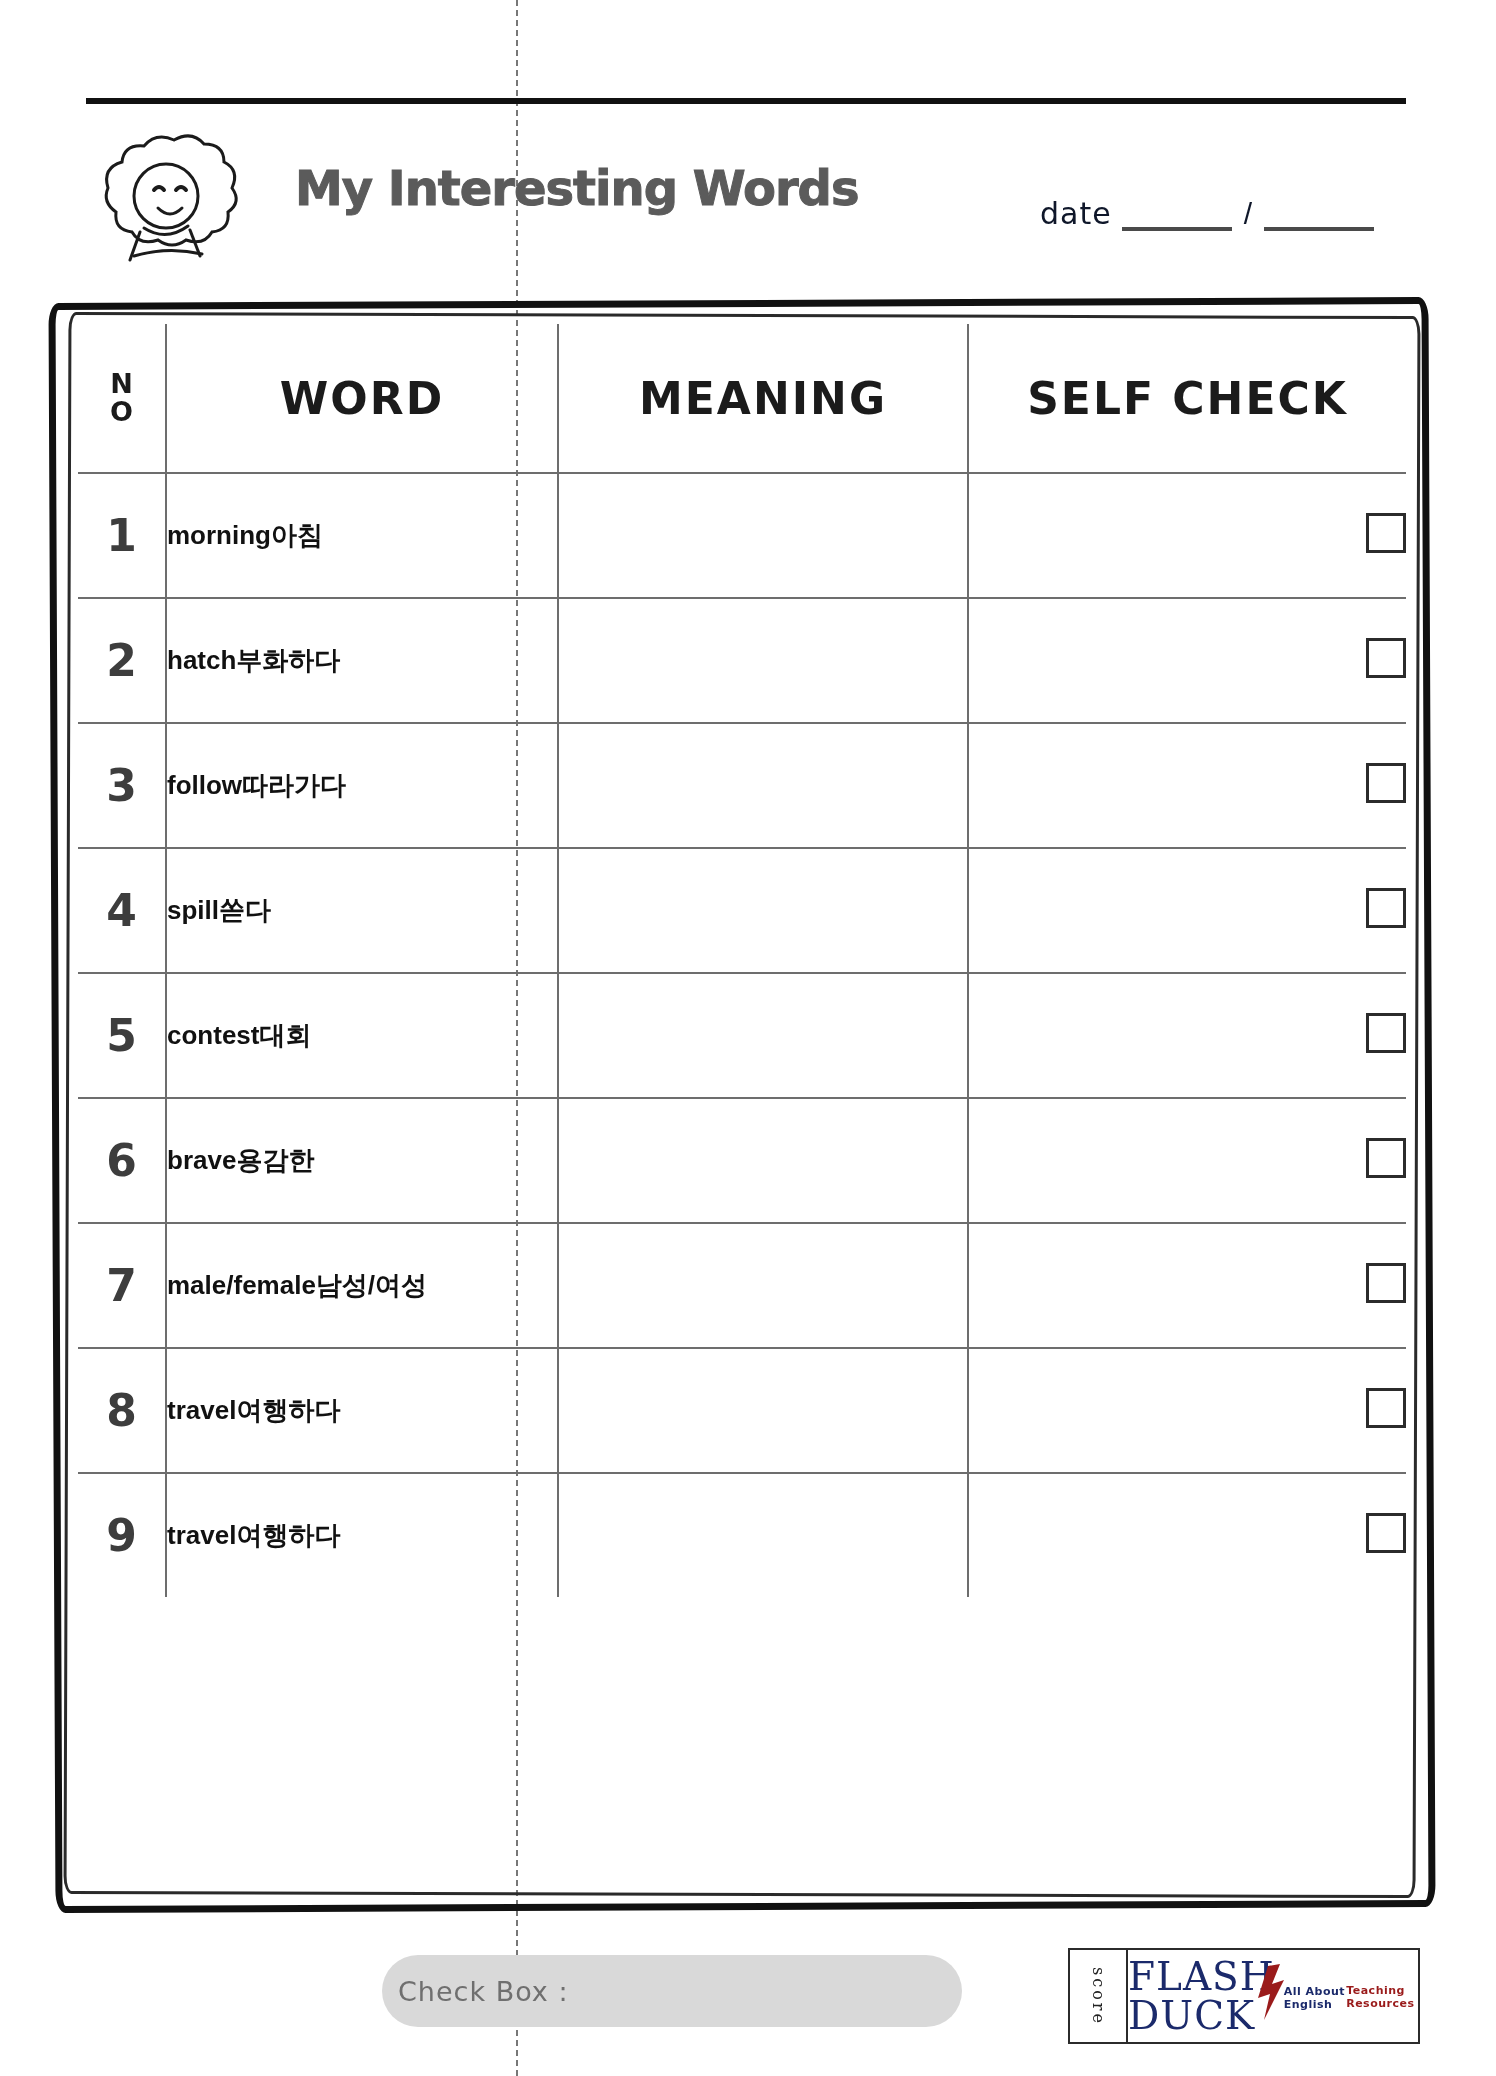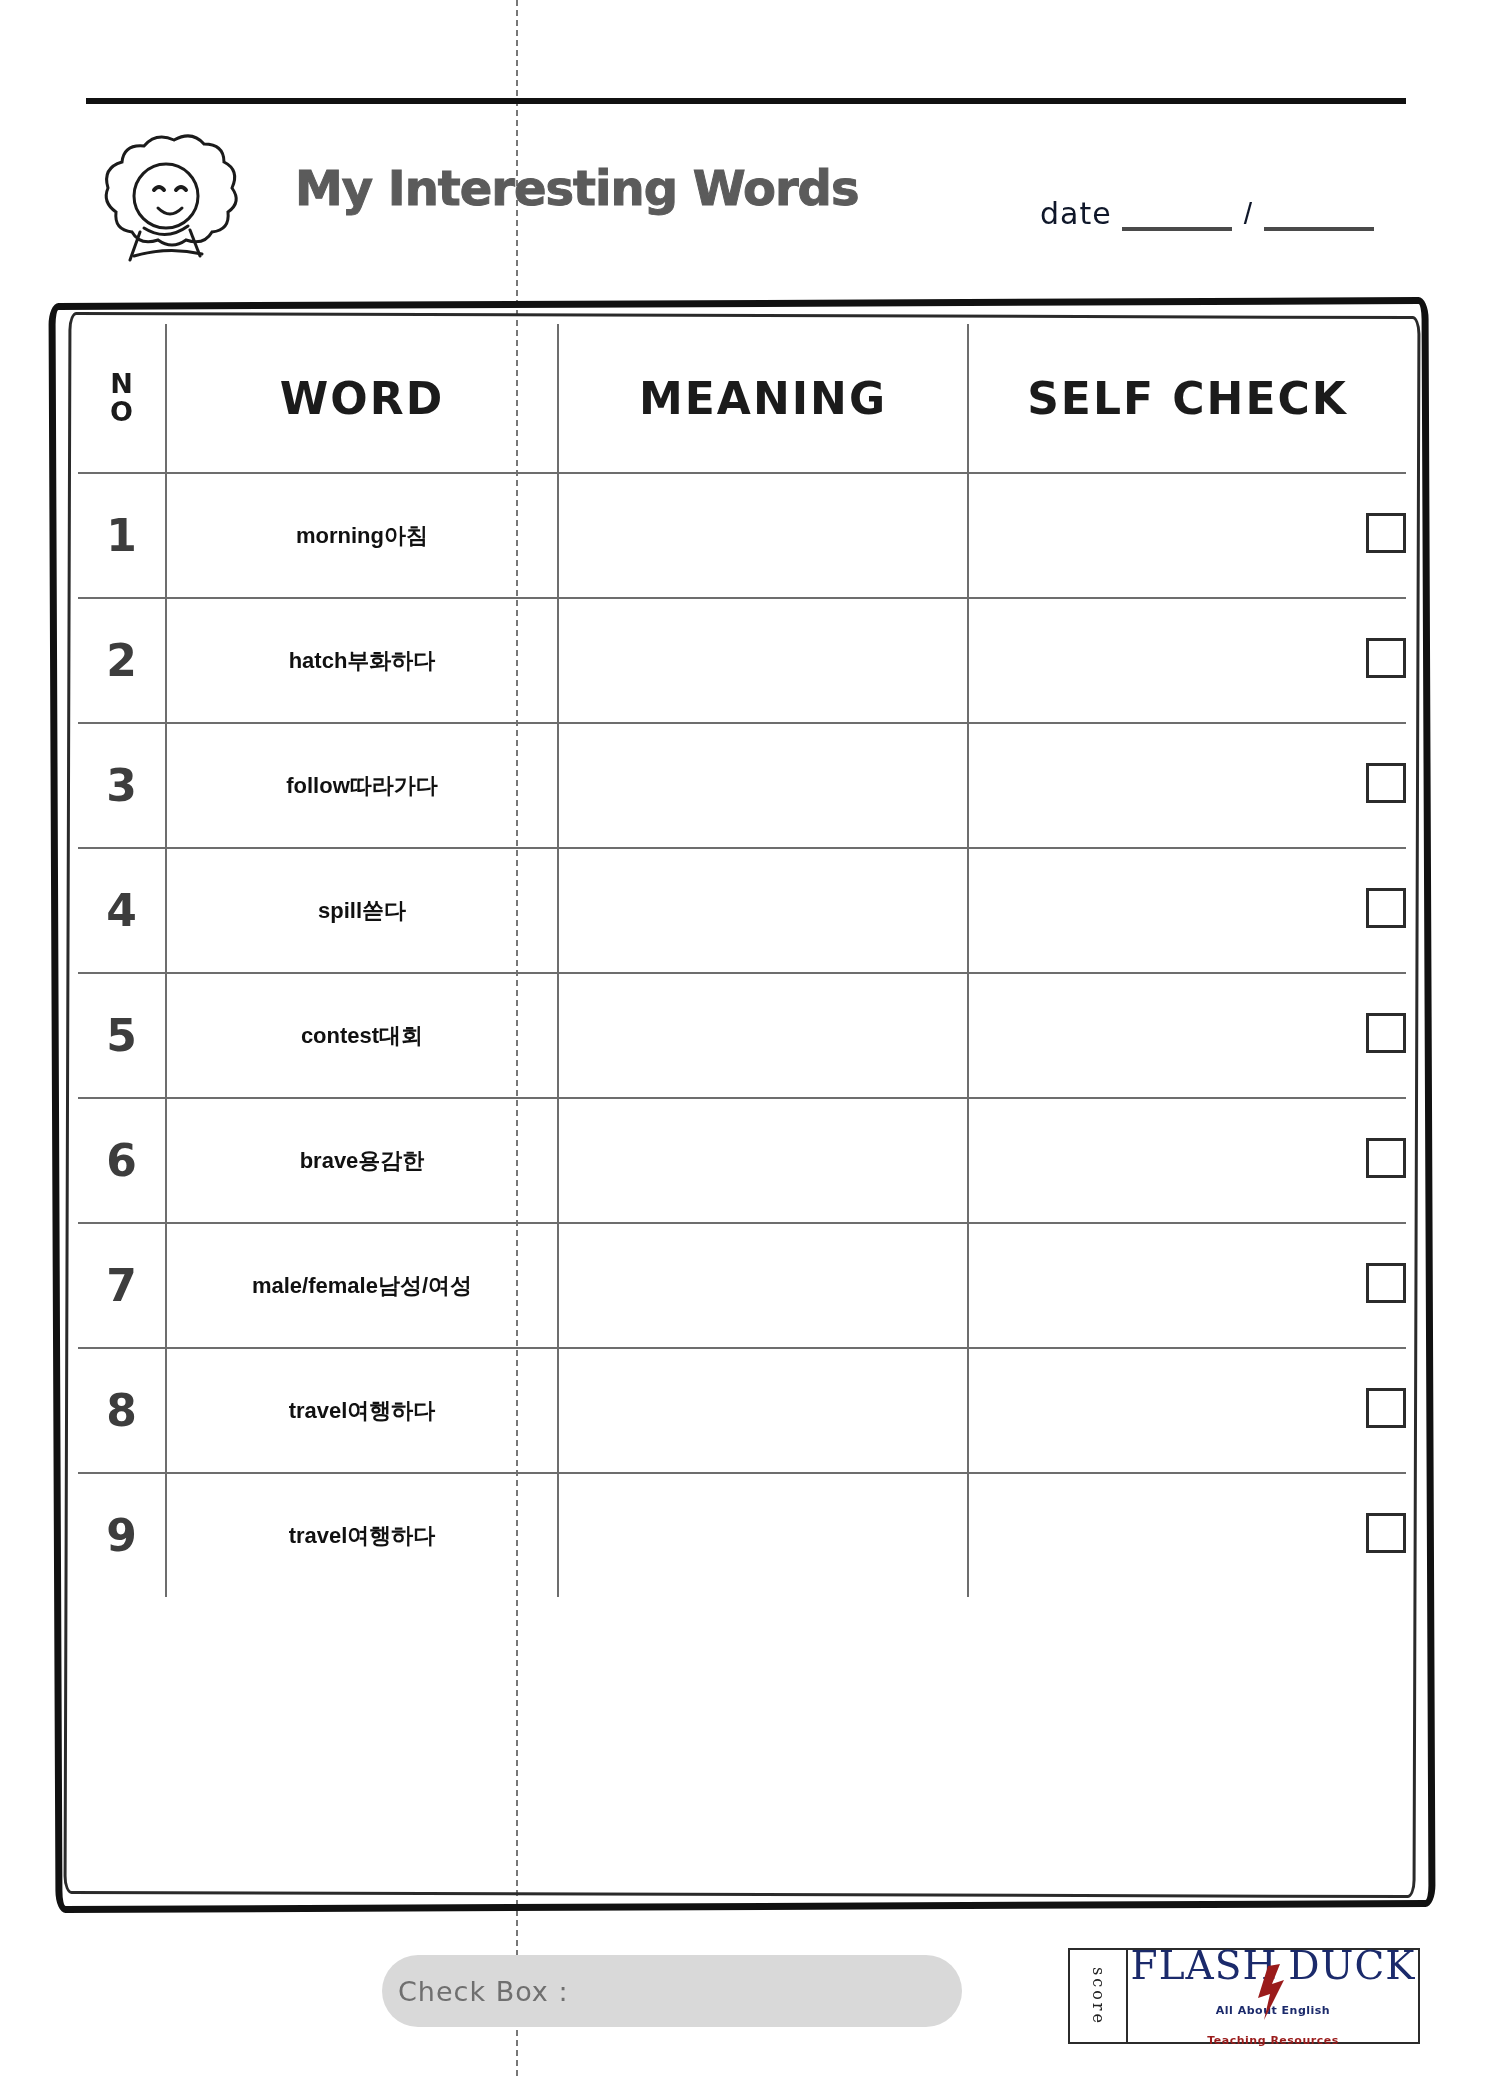--- a/index.html
+++ b/index.html
@@ -151,23 +151,22 @@
   tbody td { height: 123px; }
 
   td.no-cell {
     font-family: "DejaVu Sans", sans-serif;
     font-size: 44px;
     font-weight: bold;
     color: #3d3d3d;
     text-align: center;
   }
   td.word-cell {
-    text-align: center;
     font-family: "Liberation Sans", sans-serif;
-    font-size: 22px;
+    font-size: 26px;
     font-weight: bold;
     color: #111;
     padding-top: 6px;
   }
   td.meaning-cell { }
   td.check-cell {
     text-align: right;
     padding-right: 52px;
   }
   .checkbox {
@@ -219,24 +218,22 @@
     color: #222;
   }
   .score-vert span {
     writing-mode: vertical-rl;
     letter-spacing: 3px;
   }
   .brand {
     flex: 1;
     position: relative;
     display: flex;
-    flex-direction: column;
     align-items: center;
     justify-content: center;
-    gap: 16px;
   }
   .brand-main {
     font-family: "DejaVu Serif", serif;
     font-size: 31px;
     color: #1b2a6b;
     letter-spacing: 1px;
     line-height: 1;
   }
   .brand-main .cap { font-size: 39px; }
   .brand-sub {

